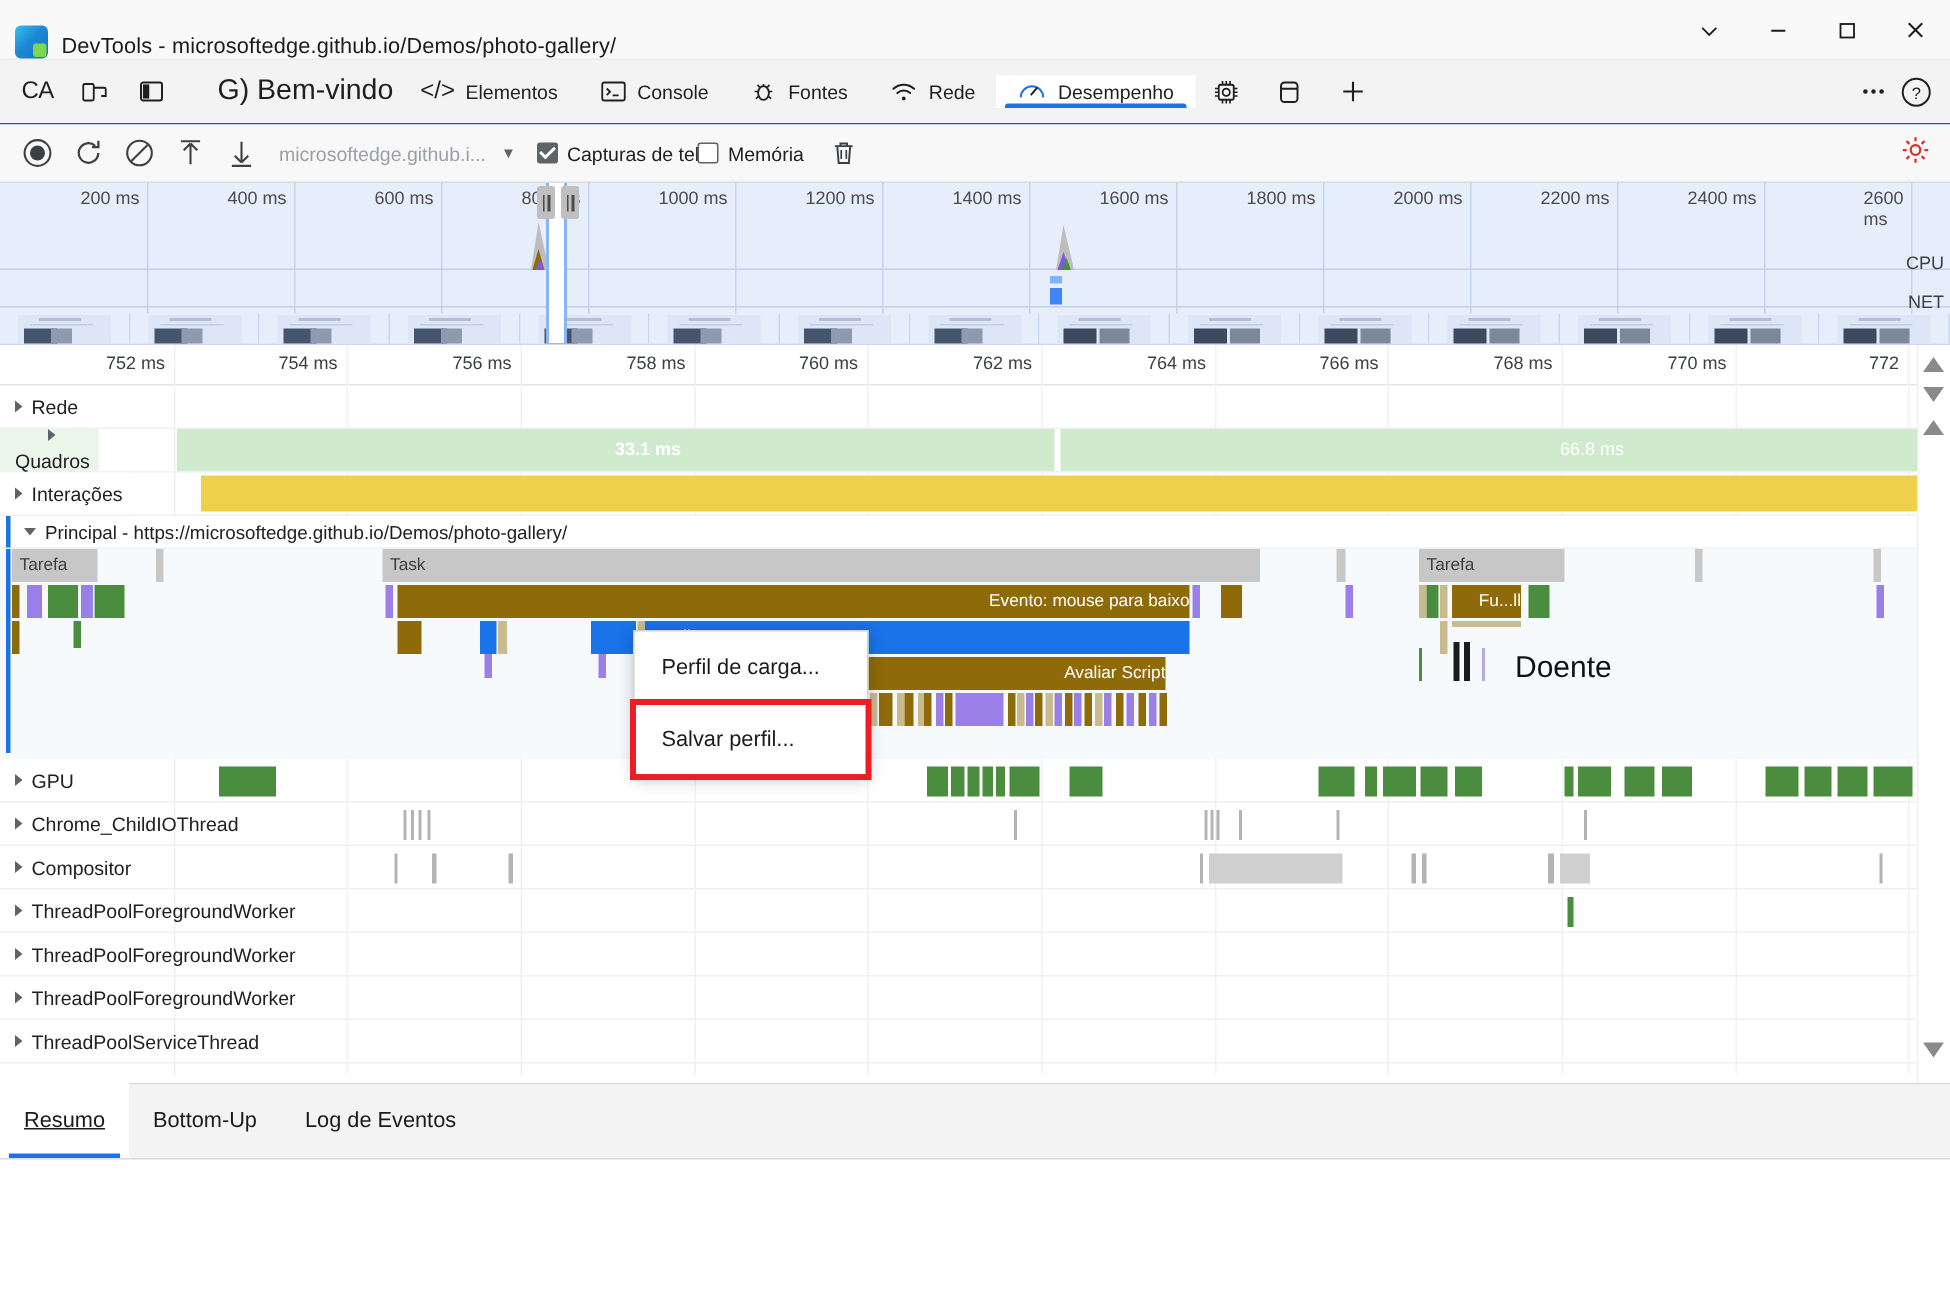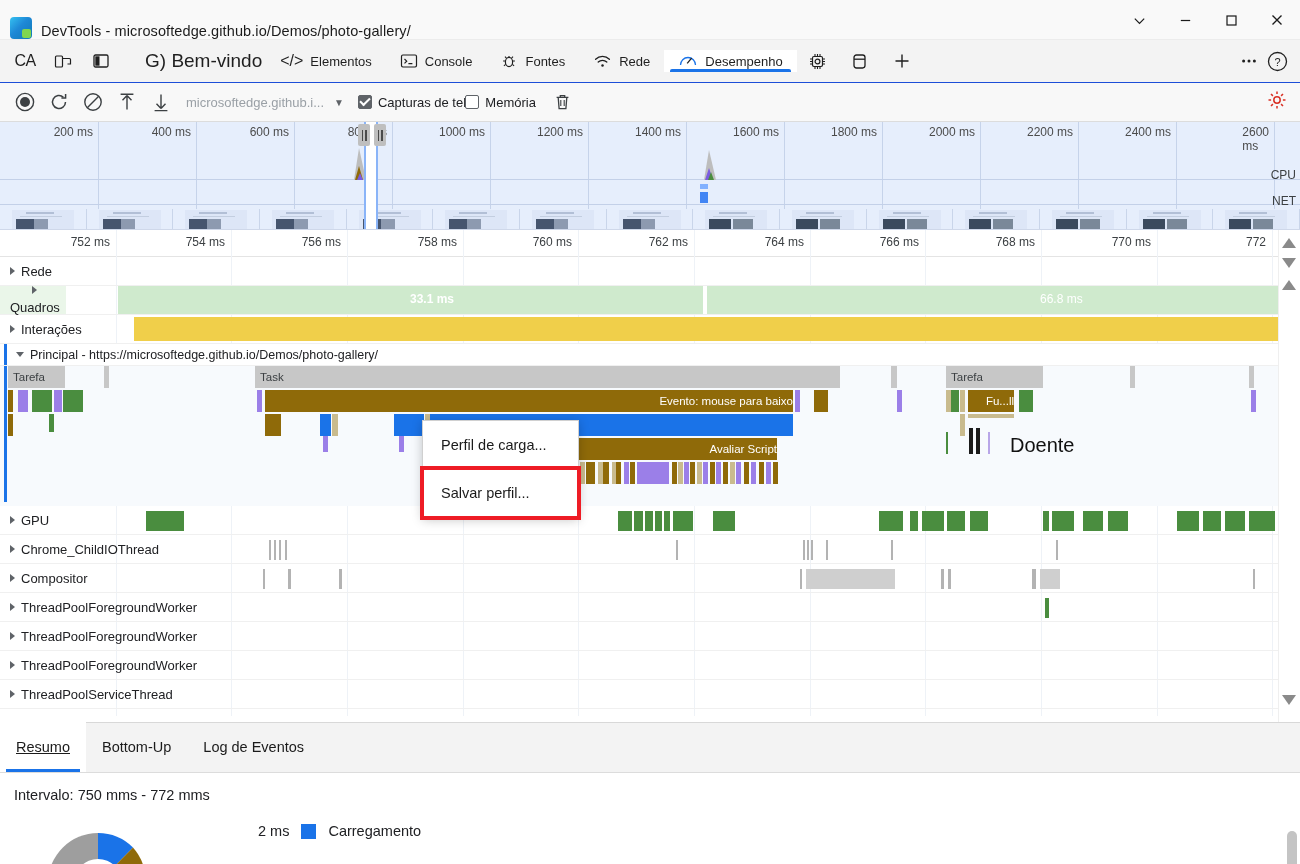--- a/index.html
+++ b/index.html
@@ -764,33 +764,15 @@
       <div class="ctxitem hl">Salvar perfil...</div>
     </div>
   </div>
 
   <div class="drawer">
     <div class="dtabs">
       <div class="dtab active">Resumo</div>
       <div class="dtab">Bottom-Up</div>
       <div class="dtab">Log de Eventos</div>
     </div>
-    <div class="dbody">
-      <div class="interval">Intervalo: 750 mms - 772 mms</div>
-      <div class="donutwrap">
-        <svg width="128" height="128" viewBox="0 0 128 128">
-
-          <path d="M64 64 L14 64 A50 50 0 0 1 64 14 Z" fill="#9e9e9e"></path>
-          <path d="M64 64 L64 14 A50 50 0 0 1 99 28.5 Z" fill="#1a73e8"></path>
-          <path d="M64 64 L99 28.5 A50 50 0 0 1 111 70 Z" fill="#8f6a09"></path>
-          <circle cx="64" cy="64" r="24" fill="#fff"></circle>
-        </svg>
-      </div>
-      <div class="legend">
-        <span>2 ms</span>
-        <span class="swatch"></span>
-        <span>Carregamento</span>
-      </div>
-      <div class="dscroll"></div>
-    </div>
   </div>
 
 </div>
 
 </body></html>

